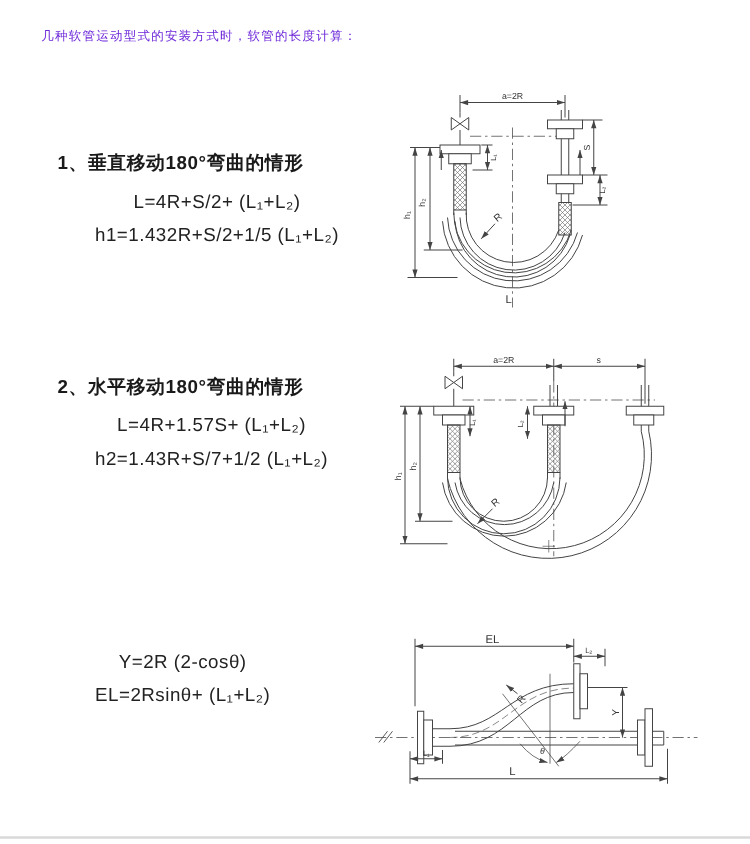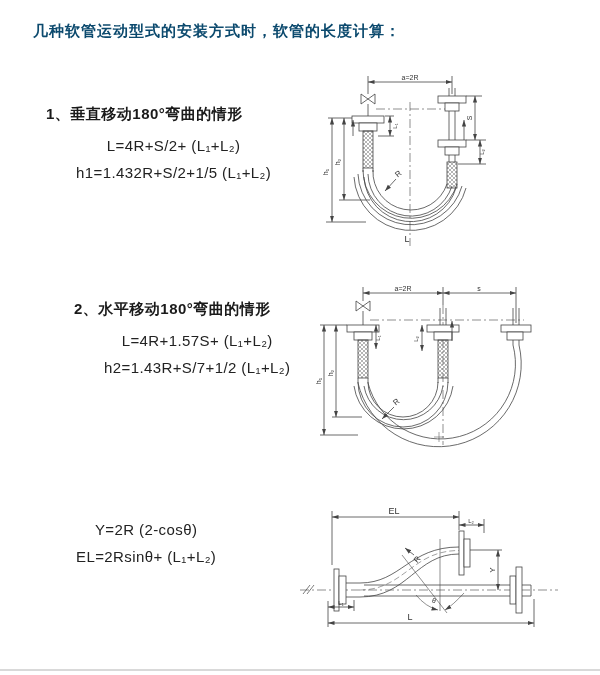--- a/index.html
+++ b/index.html
@@ -1,25 +1,25 @@
 <!DOCTYPE html>
 <html><head>
 <meta charset="utf-8">
 <style>
   html,body{margin:0;padding:0;}
   body{
     width:600px;height:675px;background:#ffffff;position:relative;overflow:hidden;
     font-family:"Liberation Sans","DejaVu Sans",sans-serif;color:#1e1e1e;
   }
   .scan-edge{position:absolute;left:0;bottom:4px;width:100%;height:2px;background:#d9d9d9;}
-  .doc-title{position:absolute;left:33px;top:22px;font-size:15px;font-weight:bold;letter-spacing:1px;color:#0c4a6e;}
+  .doc-title{position:absolute;left:33px;top:22px;font-size:10px;font-weight:normal;letter-spacing:1px;color:#6d28d9;}
   .section{position:absolute;left:46px;}
   .section .heading{font-size:15px;font-weight:bold;letter-spacing:0.5px;color:#1a1a1a;margin:0 0 9px 0;}
   .section .formula{font-size:15px;font-weight:normal;letter-spacing:0.4px;color:#222;margin:0 0 0 30px;height:26.5px;line-height:26.5px;white-space:pre;text-align:center;}
-  #sec1{top:105px;} #sec2{top:300px;margin-left:28px;} #sec3{top:517px;}
+  #sec1{top:121px;} #sec2{top:300px;} #sec3{top:517px;}
   .diagram{position:absolute;}
   #dia1{left:312px;top:72px;}
   #dia2{left:308px;top:283px;}
   #dia3{left:298px;top:503px;}
   svg text{fill:#333;font-family:"Liberation Sans","DejaVu Sans",sans-serif;}
 </style>
 </head>
 <body>
 
 <div class="doc-title">几种软管运动型式的安装方式时，软管的长度计算：</div>

